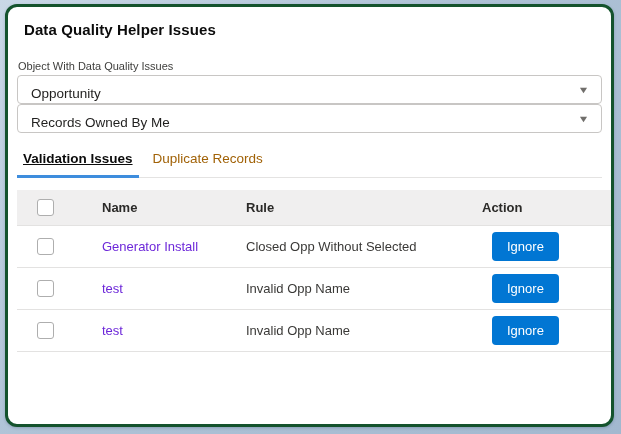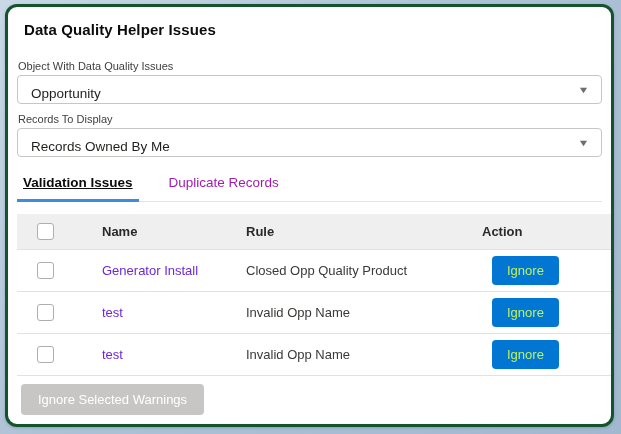--- a/index.html
+++ b/index.html
@@ -71,21 +71,21 @@
     cursor: pointer;
     white-space: nowrap;
   }
   .tab.active {
     font-weight: bold;
     text-decoration: underline;
     color: #0b0b0b;
     border-bottom: 3px solid #3e8ddd;
     text-align: center;
   }
-  .tab.inactive { margin-left: 24px; color: #a21caf; }
+  .tab.inactive { margin-left: 8px; color: #a16207; }
   table.issues {
     width: 595px;
     margin: 12px 4px 0 4px;
     border-collapse: collapse;
     table-layout: fixed;
   }
   table.issues col.c-check  { width: 72px; }
   table.issues col.c-name   { width: 144px; }
   table.issues col.c-rule   { width: 236px; }
   thead th {
@@ -119,21 +119,21 @@
   a.rec-link {
     color: #6d28d9;
     text-decoration: none;
     font-size: 13px;
     cursor: pointer;
   }
   .btn-ignore {
     display: inline-block;
     margin-left: 10px;
     background: #0176d3;
-    color: #bef264;
+    color: #ffffff;
     font-family: inherit;
     font-size: 13px;
     border: none;
     border-radius: 4px;
     padding: 7px 15px;
     cursor: pointer;
   }
   .btn-ignore-selected {
     display: block;
     margin: 8px 0 0 8px;
@@ -153,21 +153,20 @@
 <div class="card">
 
   <div class="title">Data Quality Helper Issues</div>
 
   <div class="field-label label-object">Object With Data Quality Issues</div>
   <div class="select">
     <span>Opportunity</span>
     <span class="arrow">▼</span>
   </div>
 
-  <div class="field-label label-records">Records To Display</div>
   <div class="select">
     <span>Records Owned By Me</span>
     <span class="arrow">▼</span>
   </div>
 
   <div class="tabs">
     <div class="tab active">Validation Issues</div>
     <div class="tab inactive">Duplicate Records</div>
   </div>
 
@@ -183,33 +182,32 @@
         <th class="check-cell"><span class="checkbox"></span></th>
         <th>Name</th>
         <th>Rule</th>
         <th>Action</th>
       </tr>
     </thead>
     <tbody>
       <tr>
         <td class="check-cell"><span class="checkbox"></span></td>
         <td><a class="rec-link">Generator Install</a></td>
-        <td>Closed Opp Quality Product</td>
+        <td>Closed Opp Without Selected</td>
         <td><button class="btn-ignore">Ignore</button></td>
       </tr>
       <tr>
         <td class="check-cell"><span class="checkbox"></span></td>
         <td><a class="rec-link">test</a></td>
         <td>Invalid Opp Name</td>
         <td><button class="btn-ignore">Ignore</button></td>
       </tr>
       <tr>
         <td class="check-cell"><span class="checkbox"></span></td>
         <td><a class="rec-link">test</a></td>
         <td>Invalid Opp Name</td>
         <td><button class="btn-ignore">Ignore</button></td>
       </tr>
     </tbody>
   </table>
 
-  <button class="btn-ignore-selected" disabled="">Ignore Selected Warnings</button>
 
 </div>
 
 </body></html>

